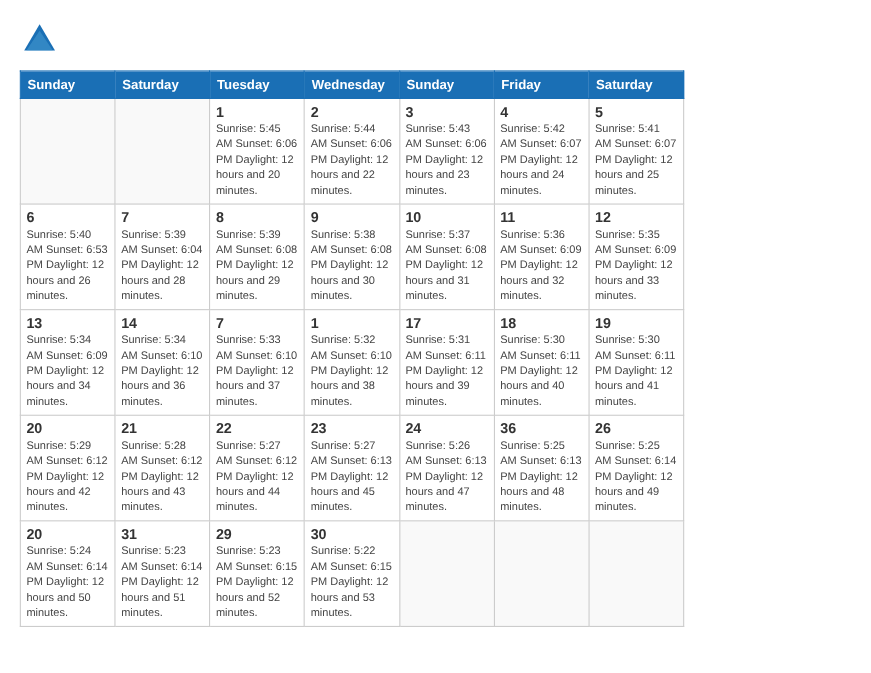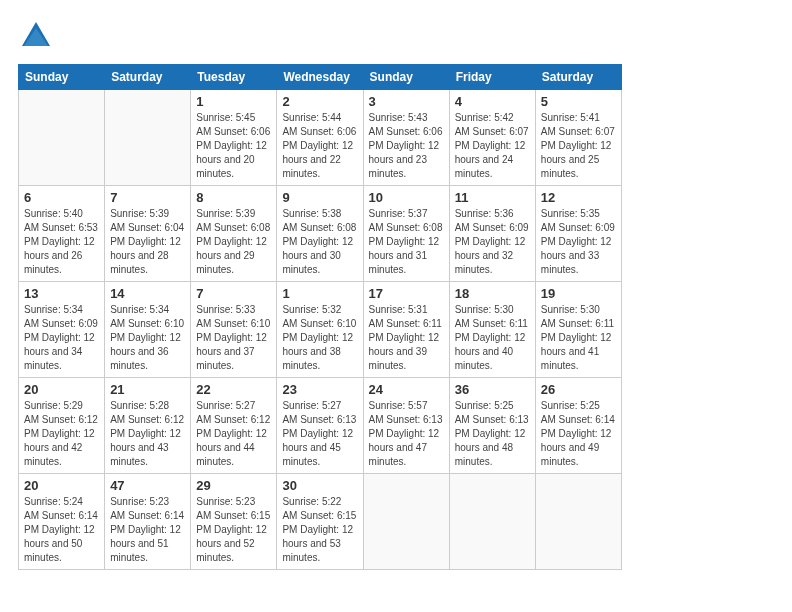--- a/index.html
+++ b/index.html
@@ -279,21 +279,21 @@
 Daylight: 12 hours and 44 minutes.</div>
           </td>
           <td>
             <span class="day-number">23</span>
             <div class="day-info">Sunrise: 5:27 AM
 Sunset: 6:13 PM
 Daylight: 12 hours and 45 minutes.</div>
           </td>
           <td>
             <span class="day-number">24</span>
-            <div class="day-info">Sunrise: 5:57 AM
+            <div class="day-info">Sunrise: 5:26 AM
 Sunset: 6:13 PM
 Daylight: 12 hours and 47 minutes.</div>
           </td>
           <td>
             <span class="day-number">36</span>
             <div class="day-info">Sunrise: 5:25 AM
 Sunset: 6:13 PM
 Daylight: 12 hours and 48 minutes.</div>
           </td>
           <td>
@@ -304,21 +304,21 @@
           </td>
         </tr>
         <tr class="week-row">
           <td>
             <span class="day-number">20</span>
             <div class="day-info">Sunrise: 5:24 AM
 Sunset: 6:14 PM
 Daylight: 12 hours and 50 minutes.</div>
           </td>
           <td>
-            <span class="day-number">47</span>
+            <span class="day-number">31</span>
             <div class="day-info">Sunrise: 5:23 AM
 Sunset: 6:14 PM
 Daylight: 12 hours and 51 minutes.</div>
           </td>
           <td>
             <span class="day-number">29</span>
             <div class="day-info">Sunrise: 5:23 AM
 Sunset: 6:15 PM
 Daylight: 12 hours and 52 minutes.</div>
           </td>

